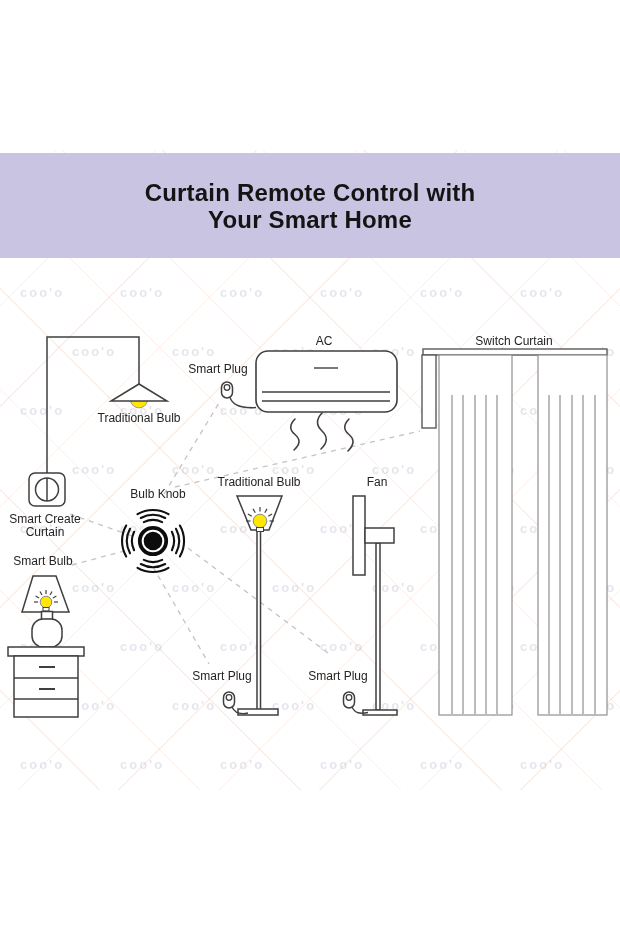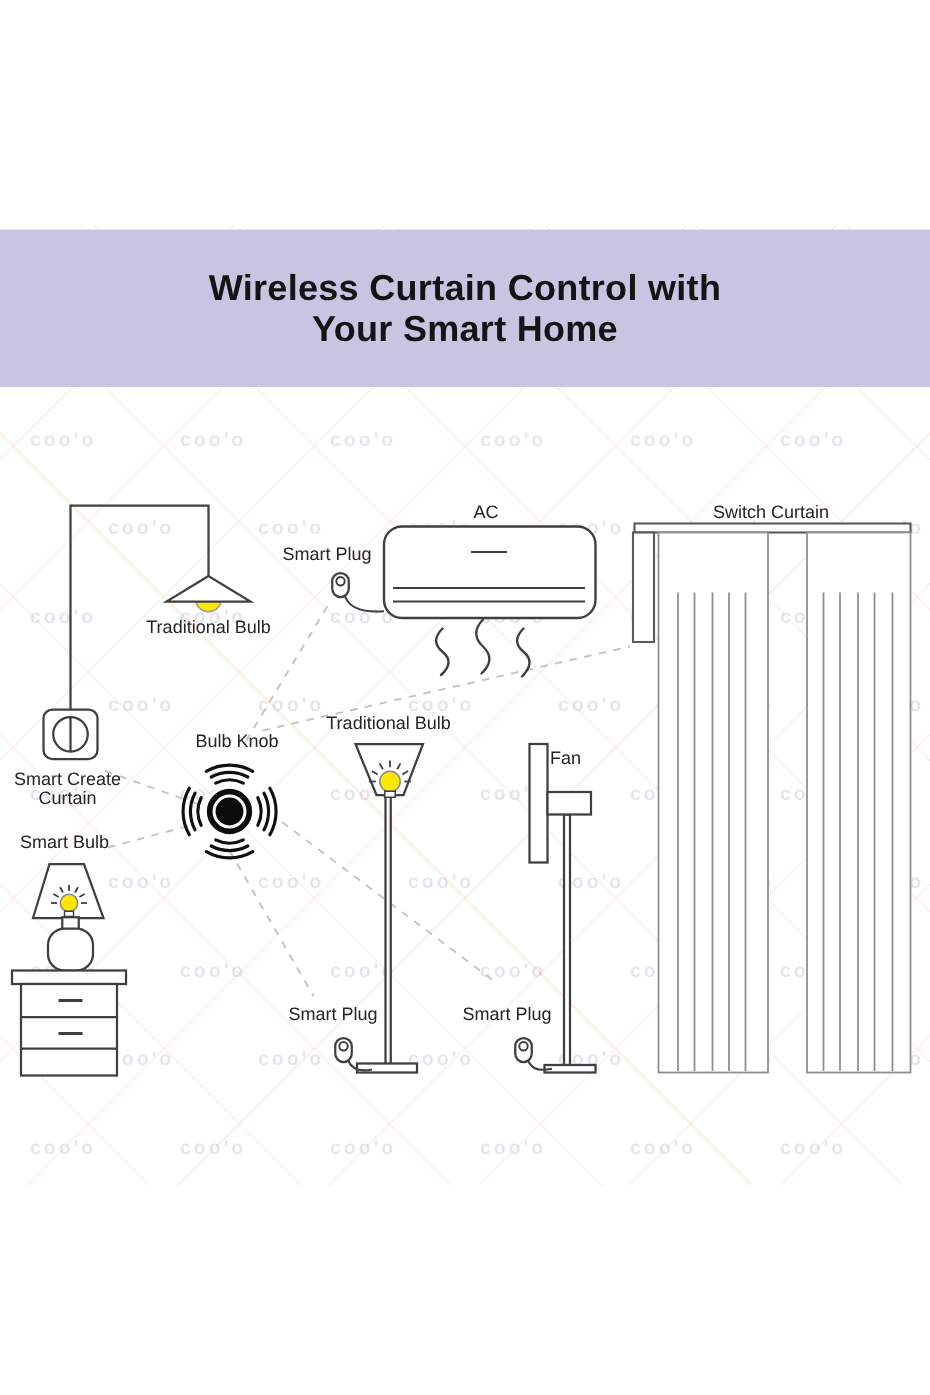--- a/index.html
+++ b/index.html
@@ -117,21 +117,21 @@
       <span class="wm" style="left: 20px; top: 607px;">coo'o</span>
       <span class="wm" style="left: 120px; top: 607px;">coo'o</span>
       <span class="wm" style="left: 220px; top: 607px;">coo'o</span>
       <span class="wm" style="left: 320px; top: 607px;">coo'o</span>
       <span class="wm" style="left: 420px; top: 607px;">coo'o</span>
       <span class="wm" style="left: 520px; top: 607px;">coo'o</span>
     </div>
 
   <div class="band">
     <div class="title">
-      <div>Wireless Curtain Control with</div>
+      <div>Curtain Remote Control with</div>
       <div>Your Smart Home</div>
     </div>
   </div>
 
   <svg class="art" width="620" height="930" viewBox="0 0 620 930">
 
     <g stroke="var(--dash)" stroke-width="1.3" stroke-dasharray="5 5" fill="none">
       <path d="M164,494 L219,403"></path>
       <path d="M175,487 L420,431"></path>
       <path d="M70,514 L132,536"></path>
@@ -279,17 +279,17 @@
   <div class="lbl" style="left:218px;top:363px;">Smart Plug</div>
   <div class="lbl" style="left:324px;top:335px;">AC</div>
   <div class="lbl" style="left:514px;top:335px;">Switch Curtain</div>
   <div class="lbl" style="left:158px;top:488px;">Bulb Knob</div>
   <div class="lbl" style="left:45px;top:513px;">
     <div>Smart Create</div>
     <div>Curtain</div>
   </div>
   <div class="lbl" style="left:43px;top:555px;">Smart Bulb</div>
   <div class="lbl" style="left:259px;top:476px;">Traditional Bulb</div>
-  <div class="lbl" style="left:377px;top:499px;">Fan</div>
+  <div class="lbl" style="left:377px;top:476px;">Fan</div>
   <div class="lbl" style="left:222px;top:670px;">Smart Plug</div>
   <div class="lbl" style="left:338px;top:670px;">Smart Plug</div>
 
 </div>
 
 </body></html>

